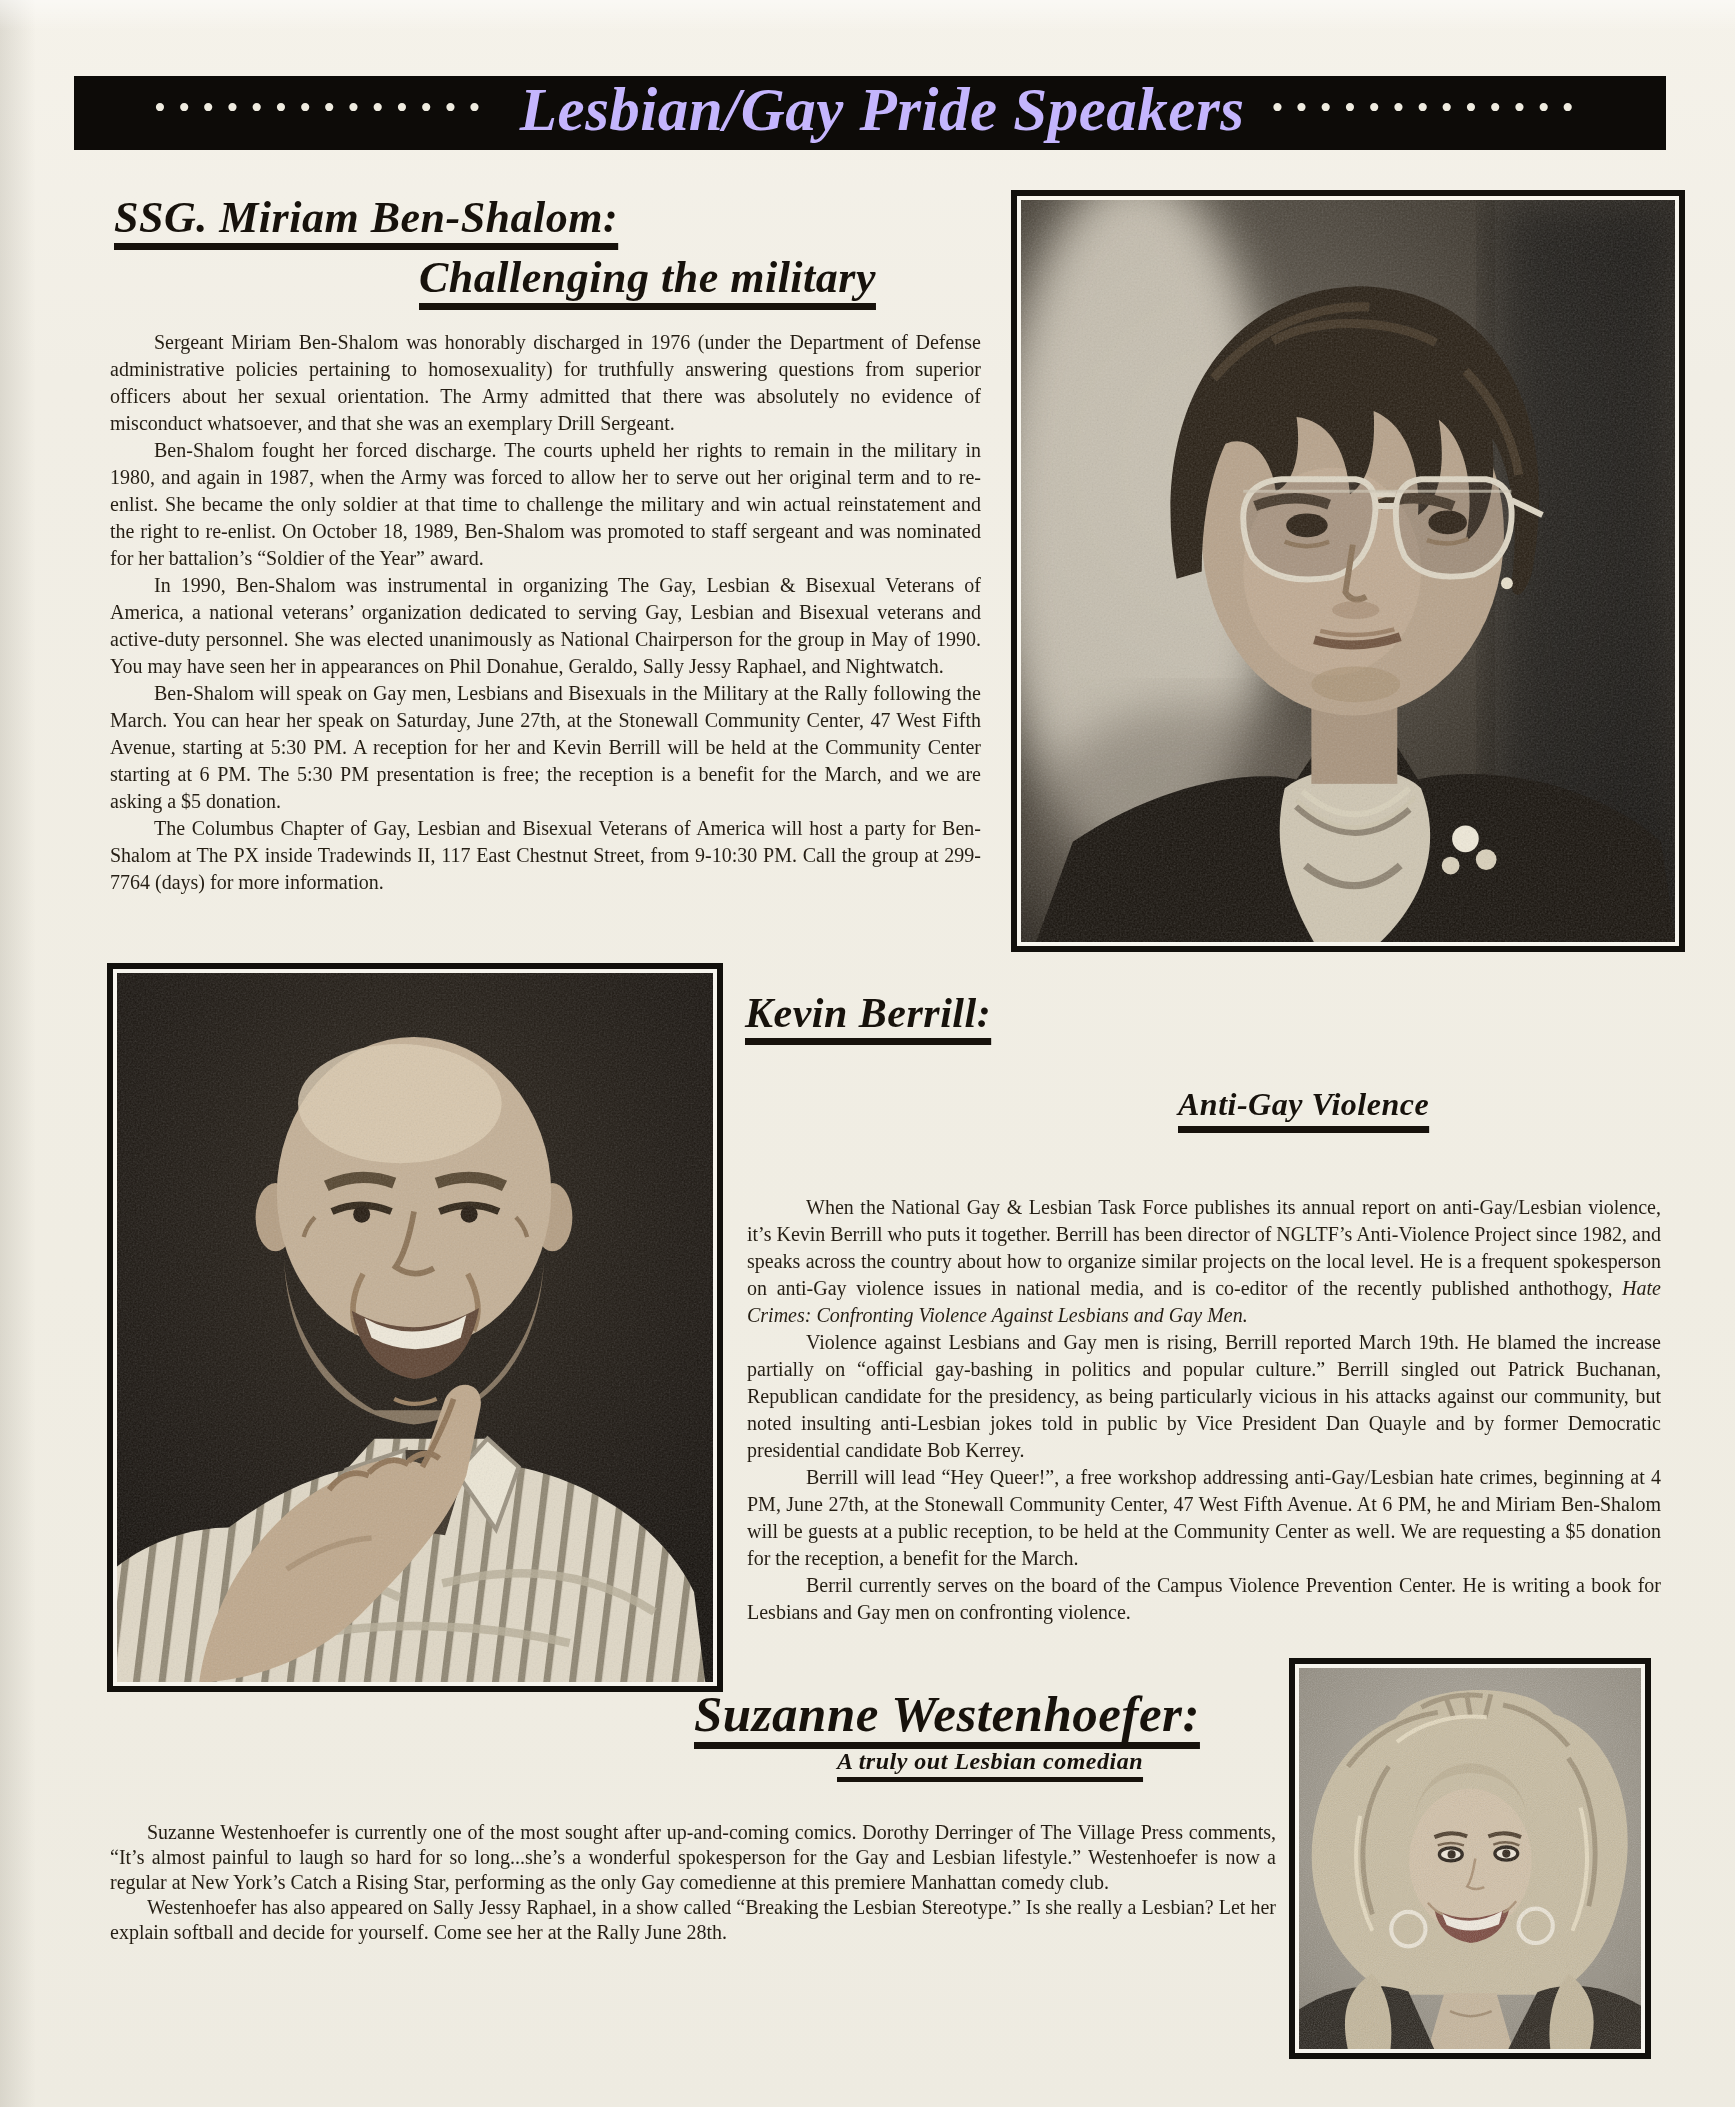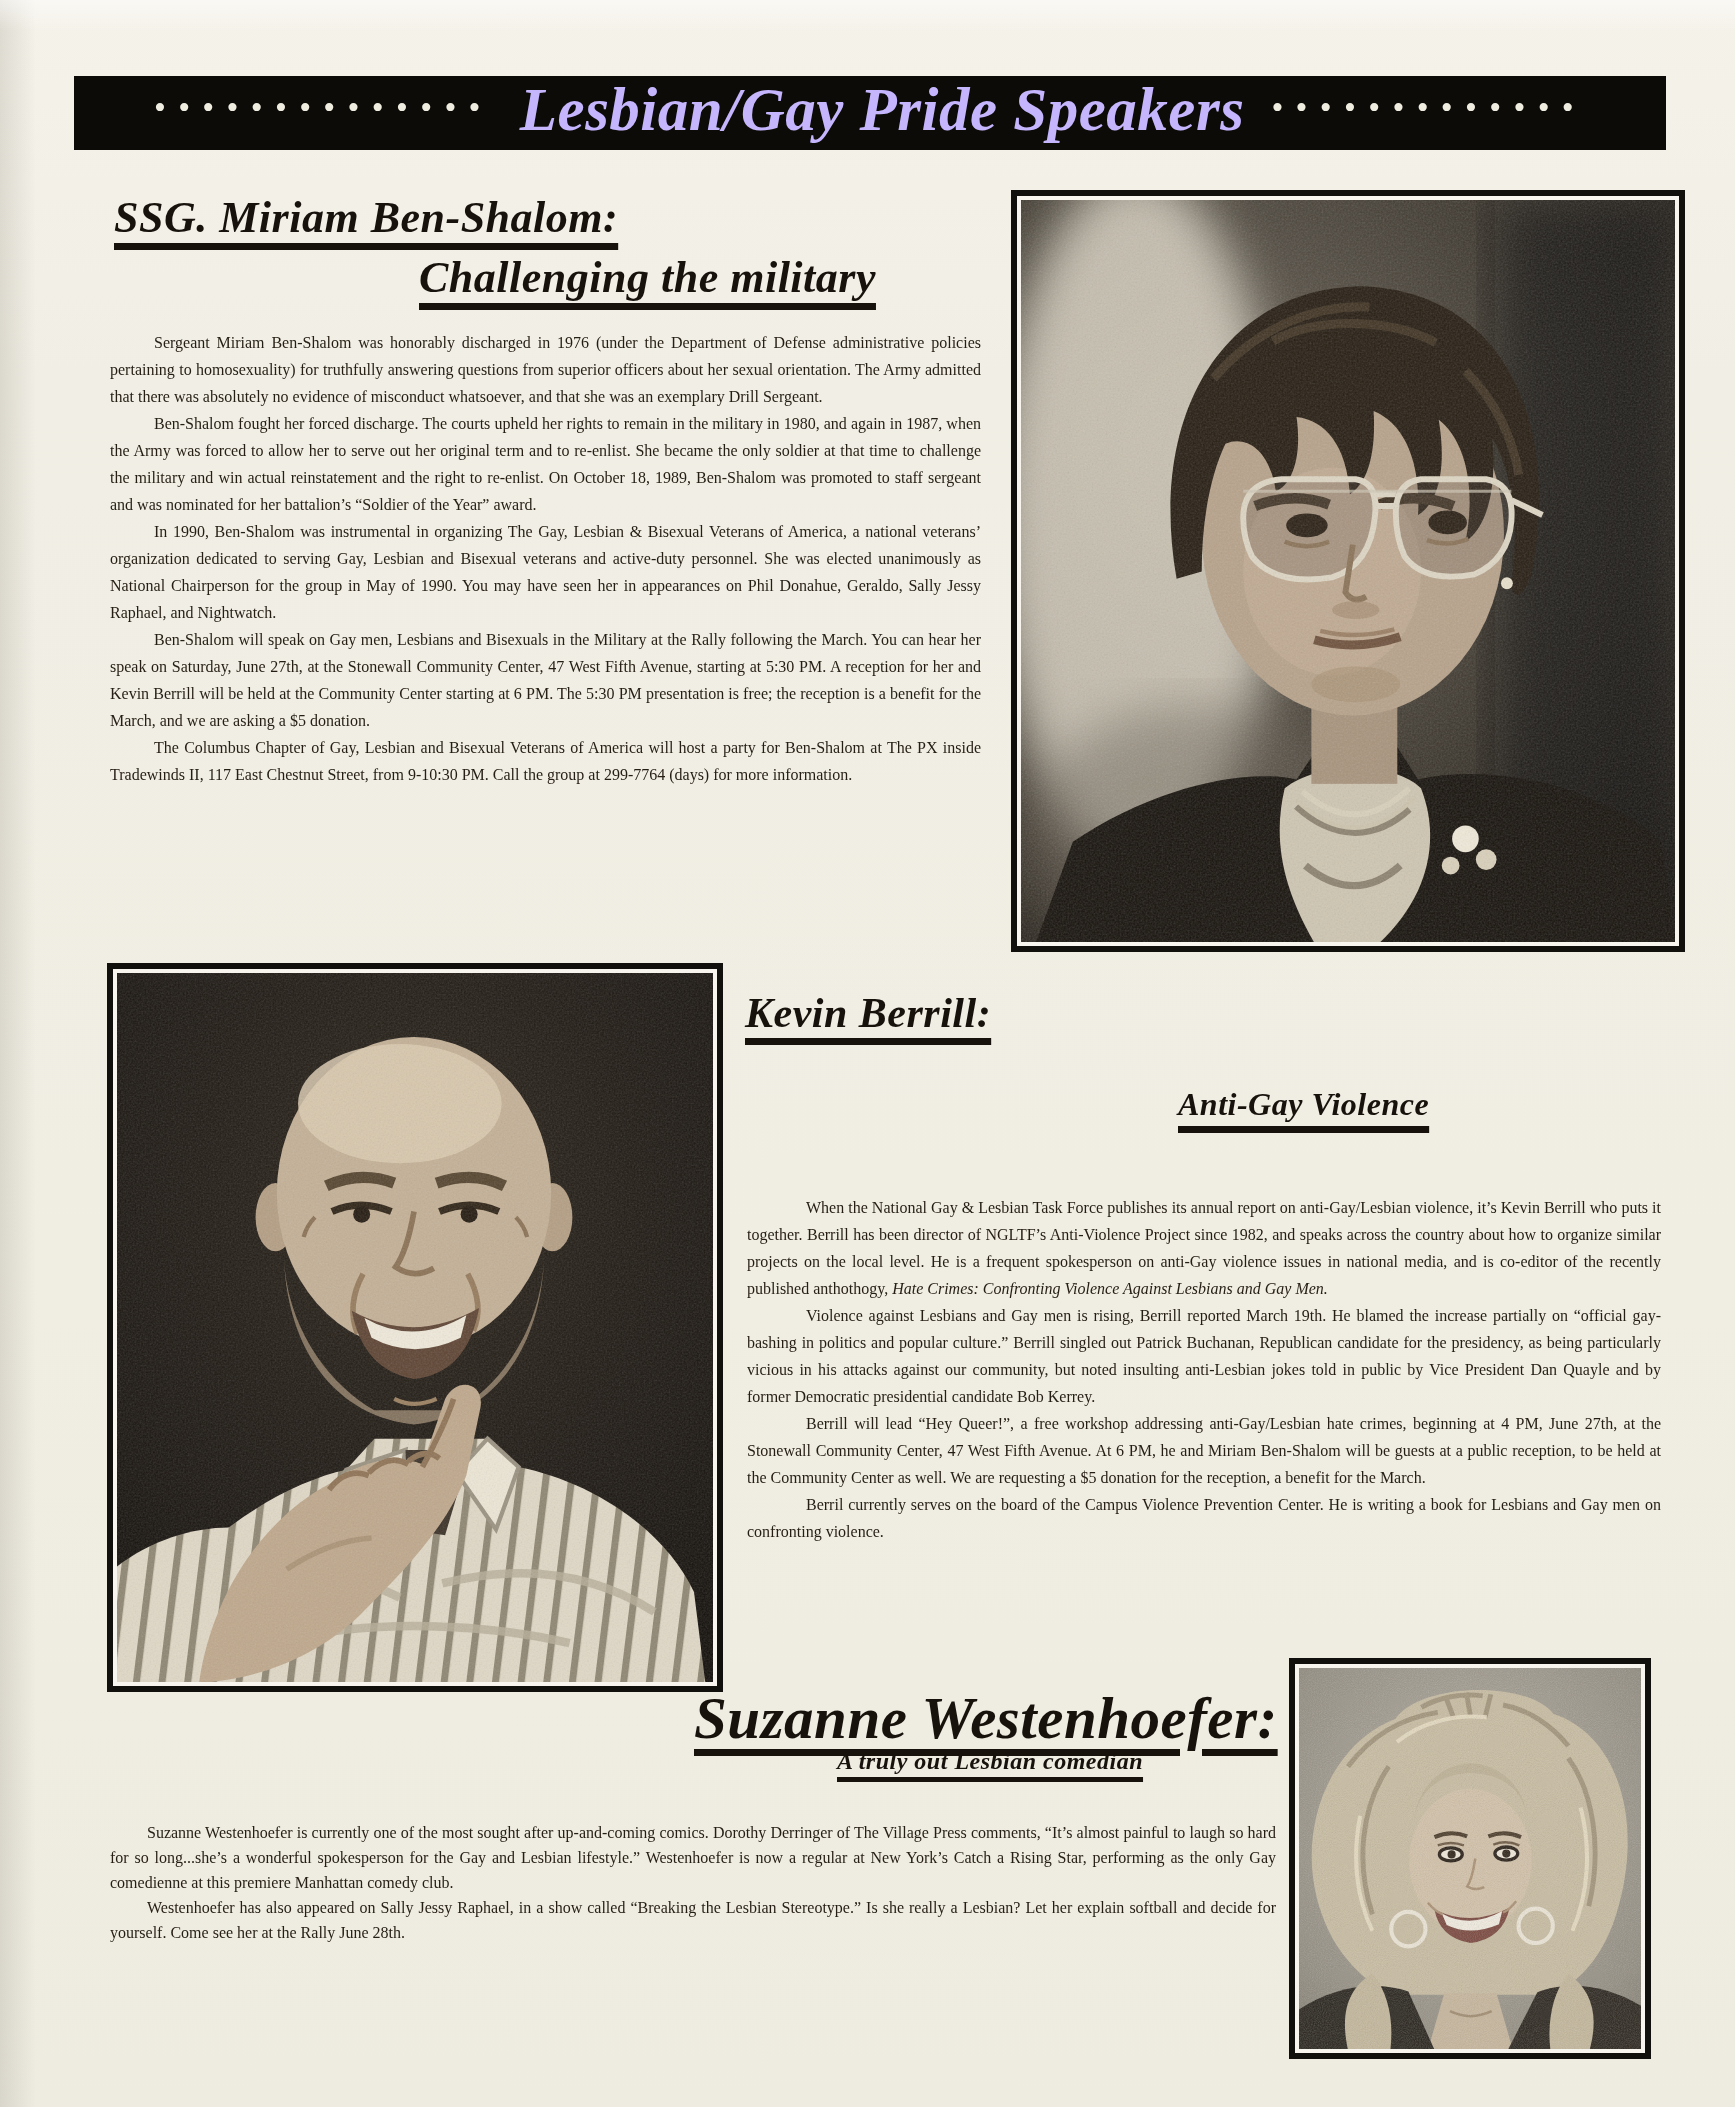--- a/index.html
+++ b/index.html
@@ -36,25 +36,25 @@
     position:absolute;font-style:italic;font-weight:700;color:#17120c;
     line-height:1.05;white-space:nowrap;letter-spacing:0.5px;
     text-decoration-line:underline;text-decoration-thickness:6.7px;
     text-underline-offset:11.3px;text-decoration-skip-ink:auto;
   }
   #m-h1{left:114px;top:195px;font-size:44px;}
   #m-h2{left:419px;top:255px;font-size:44px;}
   #k-h1{left:745px;top:991px;font-size:42px;}
   #k-h2{left:926px;top:1054px;font-size:42px;}
   #k-h3{left:1178px;top:1088px;font-size:32px;}
-  #s-h1{left:694px;top:1688px;font-size:59px;}
+  #s-h1{left:694px;top:1688px;font-size:51px;}
   #s-h2{left:837px;top:1749px;font-size:24px;text-decoration-thickness:5.1px;text-underline-offset:8.2px;}
 
   
-  .bodycol{position:absolute;text-align:justify;font-size:16px;line-height:27px;color:#251e14;font-family:Liberation Serif, serif;}
+  .bodycol{position:absolute;text-align:justify;font-size:20px;line-height:27px;color:#251e14;font-family:Liberation Serif, serif;}
   .bodycol p{margin:0;text-indent:44px;}
   #miriam-body{left:110px;top:329px;width:871px;}
   #kevin-body{left:747px;top:1194px;width:914px;}
   #kevin-body p{text-indent:59px;}
   #suzanne-body{left:110px;top:1820px;width:1166px;line-height:25px;}
   #suzanne-body p{text-indent:37px;}
   .it{font-style:italic;}
 
   
   .photo-frame{

